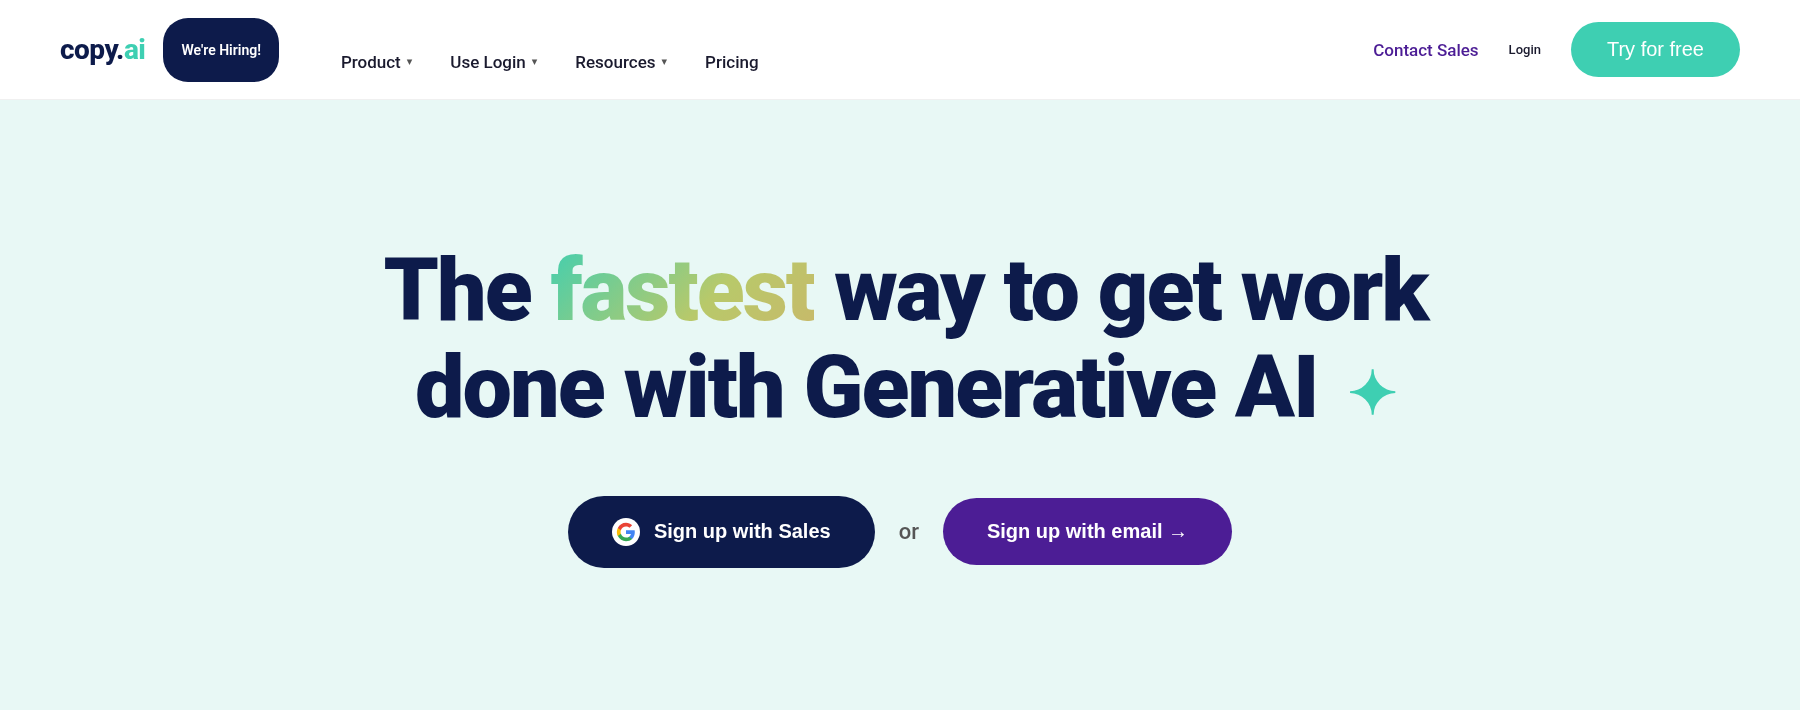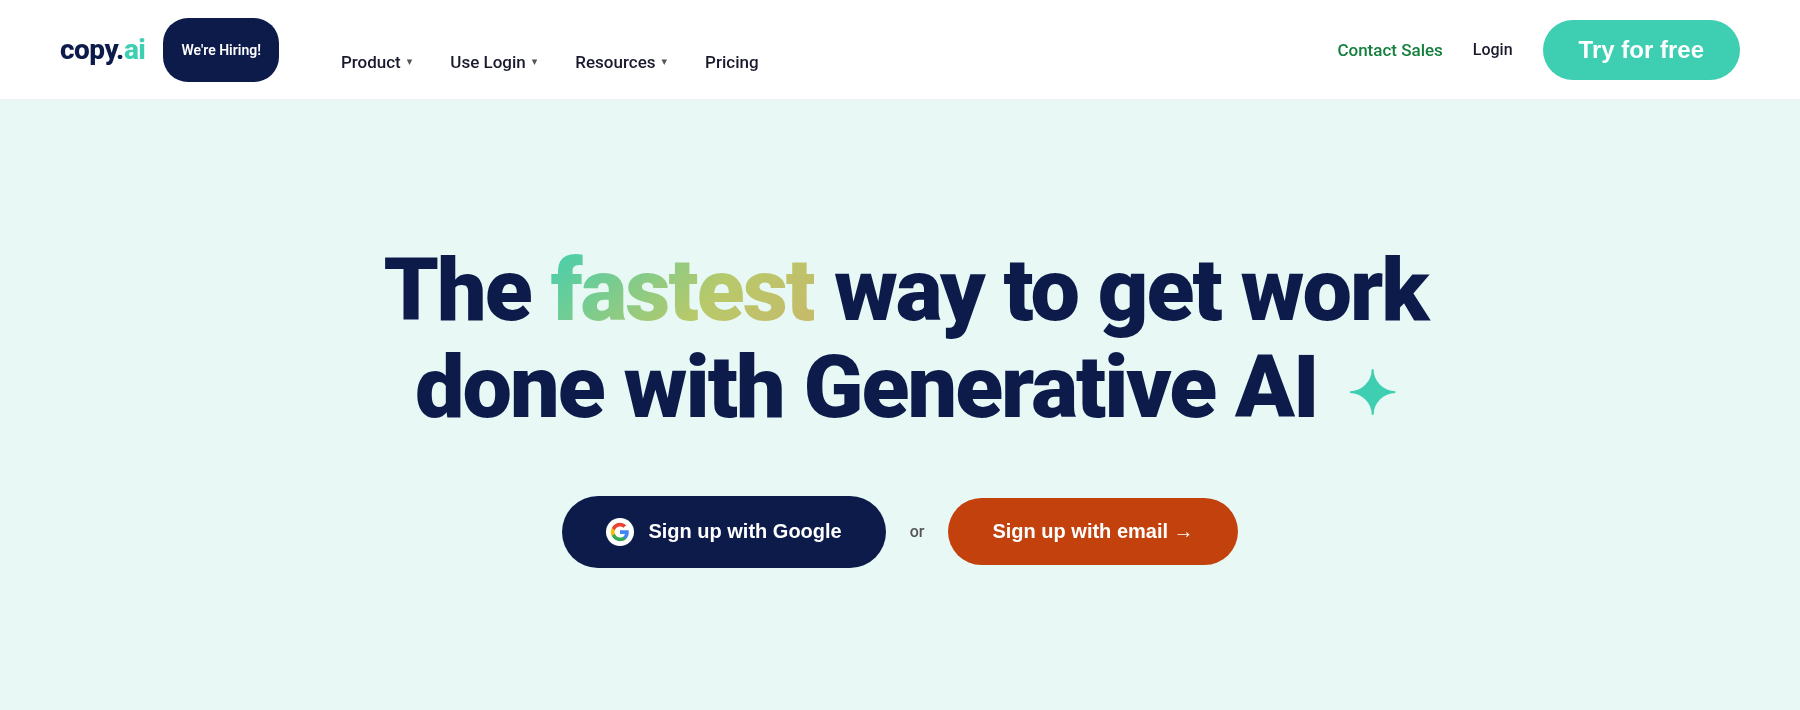--- a/index.html
+++ b/index.html
@@ -87,36 +87,36 @@
 
     .nav-right {
       display: flex;
       align-items: center;
       gap: 30px;
     }
 
     .contact-sales {
       font-size: 17px;
       font-weight: 500;
-      color: #15803d;
+      color: #4c1d95;
       cursor: pointer;
     }
 
     .login-link {
-      font-size: 16px;
+      font-size: 13px;
       font-weight: 500;
       color: #1a1a2e;
       cursor: pointer;
     }
 
     .try-free-btn {
       background: #3ecfb2;
       color: #ffffff;
-      font-size: 24px;
-      font-weight: 700;
+      font-size: 20px;
+      font-weight: 400;
       padding: 16px 36px;
       border-radius: 50px;
       cursor: pointer;
       border: none;
       white-space: nowrap;
     }
 
     
     .hero {
       background: #e8f8f5;
@@ -188,29 +188,29 @@
       justify-content: center;
       flex-shrink: 0;
     }
 
     .google-icon svg {
       width: 20px;
       height: 20px;
     }
 
     .or-text {
-      font-size: 16px;
+      font-size: 22px;
       font-weight: 500;
       color: #555;
     }
 
     .email-btn {
       display: flex;
       gap: 12px;
-      background: #c2410c;
+      background: #4c1d95;
       color: #ffffff;
       font-size: 20px;
       font-weight: 600;
       padding: 22px 44px;
       border-radius: 50px;
       cursor: pointer;
       border: none;
       white-space: nowrap;
     }
   </style>
@@ -260,21 +260,21 @@
   <div class="hero-cta">
     <button class="google-btn">
       <span class="google-icon">
         <svg viewBox="0 0 24 24" xmlns="http://www.w3.org/2000/svg">
           <path d="M22.56 12.25c0-.78-.07-1.53-.2-2.25H12v4.26h5.92c-.26 1.37-1.04 2.53-2.21 3.31v2.77h3.57c2.08-1.92 3.28-4.74 3.28-8.09z" fill="#4285F4"></path>
           <path d="M12 23c2.97 0 5.46-.98 7.28-2.66l-3.57-2.77c-.98.66-2.23 1.06-3.71 1.06-2.86 0-5.29-1.93-6.16-4.53H2.18v2.84C3.99 20.53 7.7 23 12 23z" fill="#34A853"></path>
           <path d="M5.84 14.09c-.22-.66-.35-1.36-.35-2.09s.13-1.43.35-2.09V7.07H2.18C1.43 8.55 1 10.22 1 12s.43 3.45 1.18 4.93l2.85-2.22.81-.62z" fill="#FBBC05"></path>
           <path d="M12 5.38c1.62 0 3.06.56 4.21 1.64l3.15-3.15C17.45 2.09 14.97 1 12 1 7.7 1 3.99 3.47 2.18 7.07l3.66 2.84c.87-2.6 3.3-4.53 6.16-4.53z" fill="#EA4335"></path>
         </svg>
       </span>
-      <span>Sign up with Google</span>
+      <span>Sign up with Sales</span>
     </button>
 
     <span class="or-text">or</span>
 
     <button class="email-btn">
       <span>Sign up with email →</span>
     </button>
   </div>
 </section>
 

